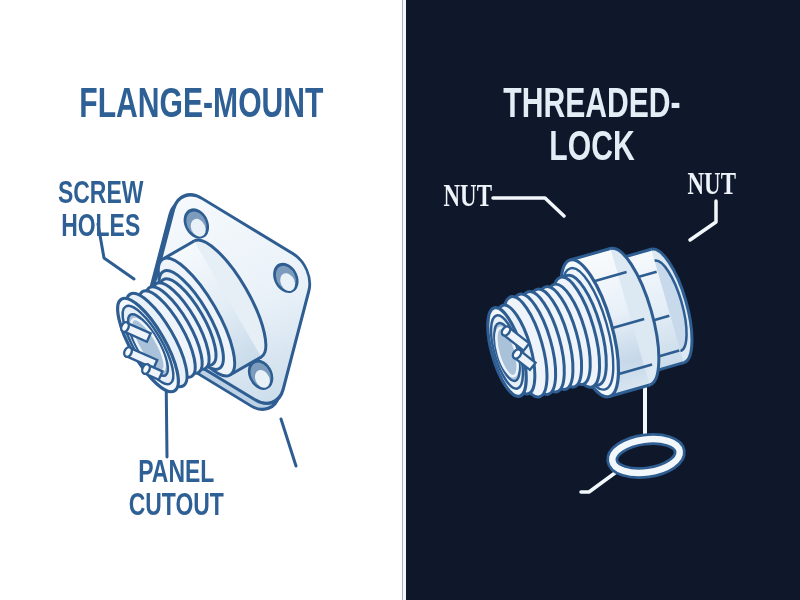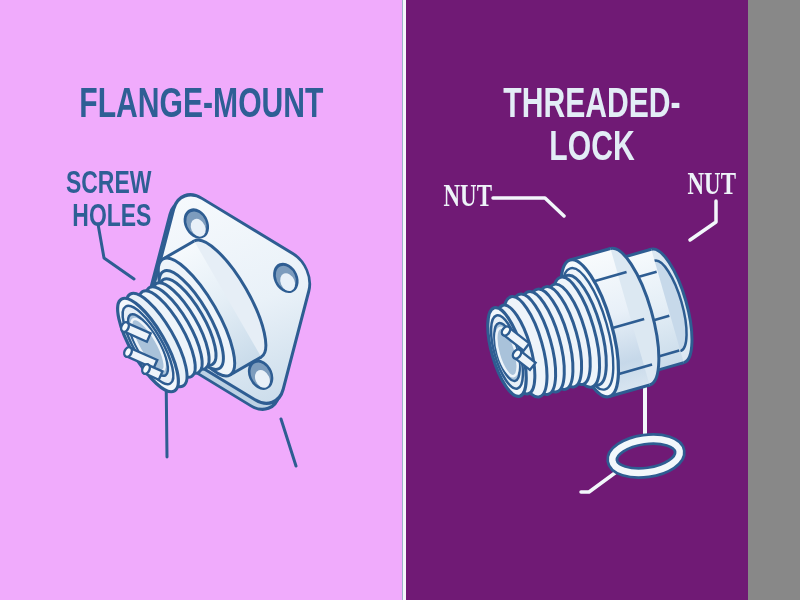--- a/index.html
+++ b/index.html
@@ -1,32 +1,32 @@
 <!DOCTYPE html>
 <html><head>
 <meta charset="utf-8">
 <style>
   html,body{margin:0;padding:0;background:#888;}
   .stage{position:relative;width:800px;height:600px;overflow:hidden;
          font-family:"Liberation Sans",sans-serif;-webkit-font-smoothing:antialiased;}
   .panel{position:absolute;top:0;height:600px;overflow:hidden;}
-  .panel-left{left:0;width:402px;background:#f0abfc;}
-  .panel-right{left:406px;width:342px;background:#701a75;}
+  .panel-left{left:0;width:402px;background:#ffffff;}
+  .panel-right{left:406px;width:394px;background:#0f172a;}
   .divider{position:absolute;left:402px;top:0;width:4px;height:600px;
            background:#f4f8fb;border-left:1px solid #9db4cb;box-sizing:content-box;}
   .art{position:absolute;left:0;top:0;}
   .title{position:absolute;top:52px;left:0;width:100%;text-align:center;
          font-weight:bold;font-size:43px;line-height:1;color:#2e5f95;letter-spacing:0;}
   .panel-right .title{width:372px;color:#e3edf6;}
   .cond{display:inline-block;transform:scaleX(.70);transform-origin:50% 50%;}
   .lbl{position:absolute;font-weight:bold;font-size:31px;line-height:1.08;
        color:#2e5f95;text-align:center;white-space:pre-line;}
   .panel-right .lbl{color:#eef4f9;font-family:Liberation Serif, serif;}
   .condl{display:inline-block;transform:scaleX(.74);transform-origin:50% 50%;white-space:pre-line;}
-  .lbl-screw{left:36px;top:166px;width:130px;text-align:right;}
+  .lbl-screw{left:36px;top:176px;width:130px;}
   .lbl-cutout{left:106px;top:455px;width:140px;}
   .lbl-nut-l{left:12px;top:179px;width:100px;}
   .lbl-nut-r{left:256px;top:167px;width:100px;}
   .lbl-oring{left:125px;top:494px;width:100px;}
 </style>
 </head>
 <body>
 
 <div class="stage">
 
@@ -103,20 +103,22 @@
         <rect x="0" y="-4.6" width="16" height="9.2" fill="#eef4fa" stroke="#2e5d92" stroke-width="2.4"></rect>
         <ellipse cx="0" cy="0" rx="3.5" ry="5" fill="#f6fafc" stroke="#2e5d92" stroke-width="2.4"></ellipse>
       </g>
     </svg>
 
     <h1 class="title"><span class="cond">FLANGE-MOUNT</span></h1>
 
     <div class="lbl lbl-screw"><span class="condl">SCREW
 HOLES</span></div>
 
+    <div class="lbl lbl-cutout"><span class="condl">PANEL
+CUTOUT</span></div>
   </section>
 
   <div class="divider"></div>
 
   <section class="panel panel-right">
 
     <svg class="art" width="394" height="600" viewBox="0 0 394 600">
       <defs>
         <linearGradient id="RgBand" x1="0" y1="0" x2="0" y2="1">
           <stop offset="0" stop-color="#f6fafd"></stop>

